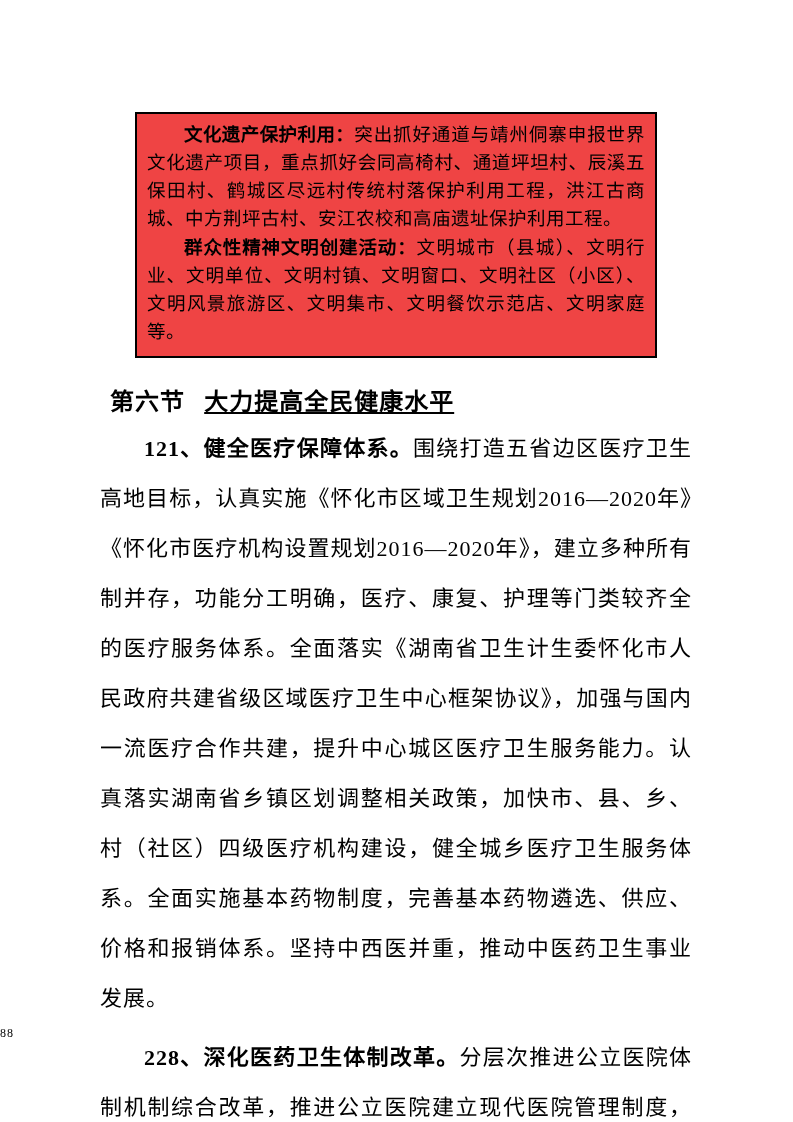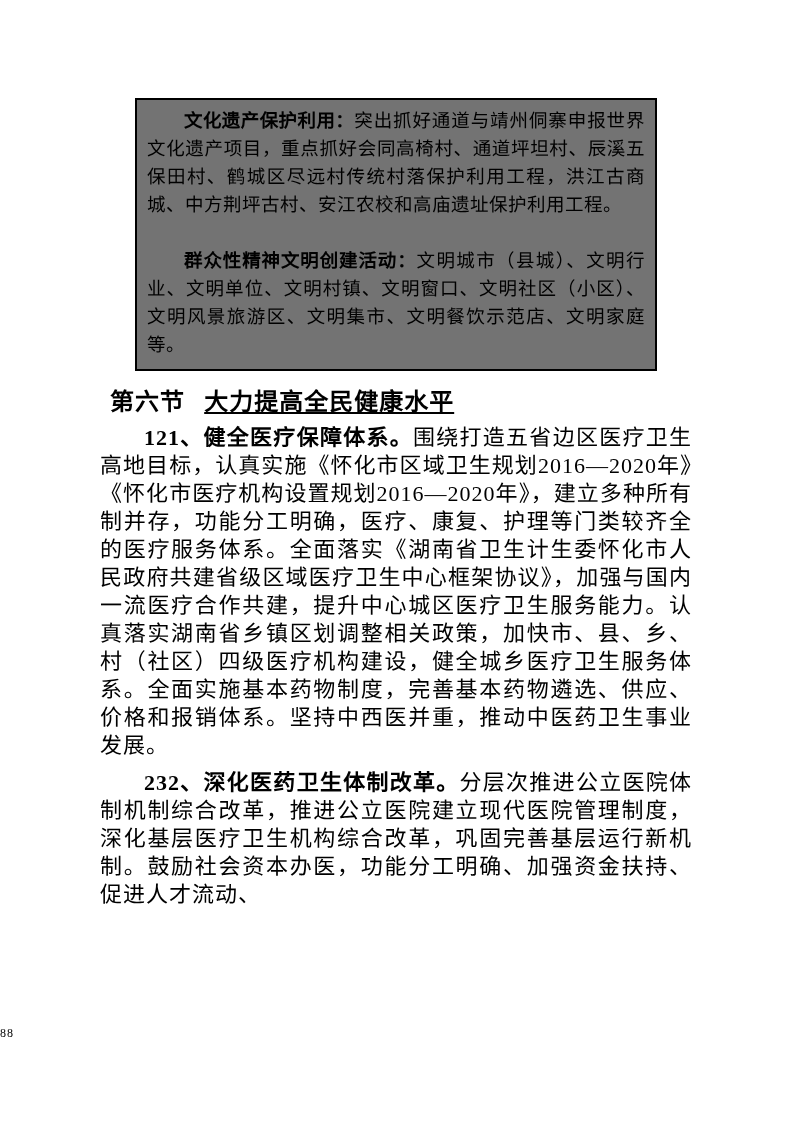--- a/index.html
+++ b/index.html
@@ -14,36 +14,36 @@
     height: 1122px;
     background: #ffffff;
     overflow: hidden;
     font-family: "Liberation Serif", "DejaVu Serif", serif;
     color: #000000;
   }
   
   .highlight-box {
     position: absolute;
     left: 135px;
-    top: 98px;
+    top: 112px;
     width: 498px;
     border: 2px solid #000000;
-    background: #737373;
+    background: #ef4444;
     padding: 7px 10px 10px 10px;
   }
   .highlight-box p {
     margin: 0;
     font-size: 18.5px;
     line-height: 28px;
     text-align: justify;
     text-indent: 2em;
     letter-spacing: 0.5px;
   }
   .highlight-box p + p {
-    margin-top: 28px;
+    margin-top: 1px;
   }
   .box-lead {
     font-weight: bold;
     font-family: "Liberation Sans", "DejaVu Sans", sans-serif;
     letter-spacing: 0;
   }
   
   .section-heading {
     position: absolute;
     left: 110px;
@@ -60,21 +60,21 @@
   
   .body-text {
     position: absolute;
     left: 100px;
     top: 424px;
     width: 592px;
   }
   .body-text p {
     margin: 0;
     font-size: 22px;
-    line-height: 28px;
+    line-height: 50px;
     text-align: justify;
     text-indent: 2em;
     letter-spacing: 1px;
   }
   .body-text p + p {
     margin-top: 9px;
   }
   .para-lead {
     font-weight: bold;
   }
@@ -96,18 +96,18 @@
 
   <div class="highlight-box">
     <p><span class="box-lead">文化遗产保护利用：</span><span>突出抓好通道与靖州侗寨申报世界文化遗产项目，重点抓好会同高椅村、通道坪坦村、辰溪五保田村、鹤城区尽远村传统村落保护利用工程，洪江古商城、中方荆坪古村、安江农校和高庙遗址保护利用工程。</span></p>
     <p><span class="box-lead">群众性精神文明创建活动：</span><span>文明城市（县城）、文明行业、文明单位、文明村镇、文明窗口、文明社区（小区）、文明风景旅游区、文明集市、文明餐饮示范店、文明家庭等。</span></p>
   </div>
 
   <h2 class="section-heading"><span class="section-label">第六节</span><span class="section-title">大力提高全民健康水平</span></h2>
 
   <div class="body-text">
     <p><span class="para-lead">121、健全医疗保障体系。</span><span>围绕打造五省边区医疗卫生高地目标，认真实施《怀化市区域卫生规划2016—2020年》《怀化市医疗机构设置规划2016—2020年》，建立多种所有制并存，功能分工明确，医疗、康复、护理等门类较齐全的医疗服务体系。全面落实《湖南省卫生计生委怀化市人民政府共建省级区域医疗卫生中心框架协议》，加强与国内一流医疗合作共建，提升中心城区医疗卫生服务能力。认真落实湖南省乡镇区划调整相关政策，加快市、县、乡、村（社区）四级医疗机构建设，健全城乡医疗卫生服务体系。全面实施基本药物制度，完善基本药物遴选、供应、价格和报销体系。坚持中西医并重，推动中医药卫生事业发展。</span></p>
-    <p><span class="para-lead">232、深化医药卫生体制改革。</span><span>分层次推进公立医院体制机制综合改革，推进公立医院建立现代医院管理制度，深化基层医疗卫生机构综合改革，巩固完善基层运行新机制。鼓励社会资本办医，功能分工明确、加强资金扶持、促进人才流动、</span></p>
+    <p><span class="para-lead">228、深化医药卫生体制改革。</span><span>分层次推进公立医院体制机制综合改革，推进公立医院建立现代医院管理制度，深化基层医疗卫生机构综合改革，巩固完善基层运行新机制。鼓励社会资本办医，功能分工明确、加强资金扶持、促进人才流动、</span></p>
   </div>
 
   <div class="page-number">88</div>
 
 </div>
 
 </body></html>

